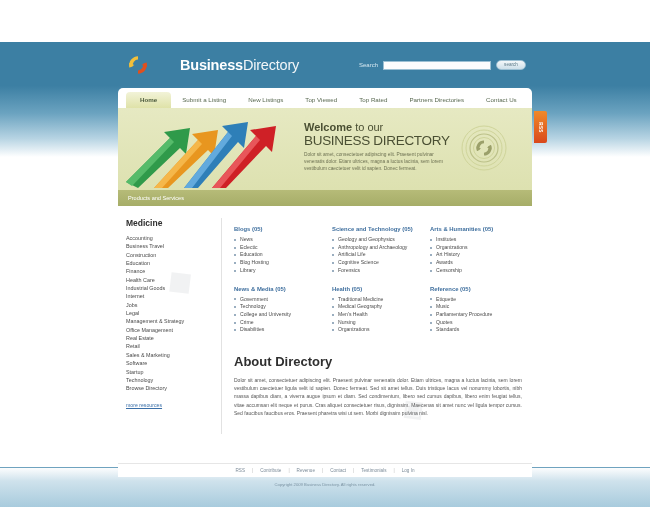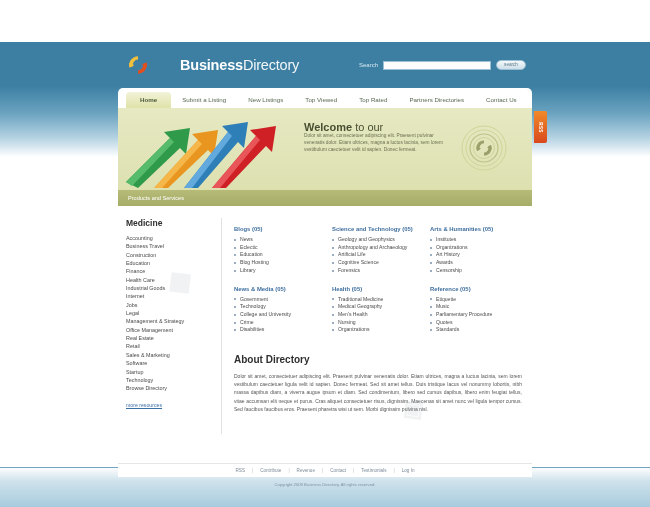--- a/index.html
+++ b/index.html
@@ -234,21 +234,21 @@
   }
   .cat-list li:before {
     content: "";
     position: absolute; left: 0; top: 2.9px;
     width: 2px; height: 2px;
     background: #9aaec0;
   }
 
   .about { margin-top: 20px; }
   .about-title {
-    font-size: 10px; font-weight: bold; color: #2f2f2f;
+    font-size: 13px; font-weight: bold; color: #2f2f2f;
     margin-bottom: 7px;
   }
   .about-body {
     font-size: 5px; color: #565656; line-height: 8.2px;
     text-align: justify;
   }
 
   
   .pagefoot {
     position: absolute;
@@ -350,20 +350,21 @@
 
         <path d="M88 78 L132 26 L126 20 L152 16 L148 42 L142 36 L102 78 Z" fill="#cf2026"></path>
         <path d="M88 78 L132 26 L136 30 L96 78 Z" fill="#e8565a"></path>
       </svg>
     </div>
 
     <div class="hero-text">
       <div class="hero-welcome">
         <b>Welcome</b><span> to our</span>
       </div>
+      <div class="hero-title">BUSINESS DIRECTORY</div>
       <div class="hero-body">Dolor sit amet, consectetuer adipiscing elit. Praesent pulvinar venenatis dolor. Etiam ultrices, magna a luctus lacinia, sem lorem vestibulum caectetuer velit id sapien. Donec fermeat.</div>
     </div>
 
     <div class="hero-emblem">
       <svg viewBox="0 0 48 48" width="48" height="48">
         <circle cx="24" cy="24" r="22" fill="none" stroke="#cfd49a" stroke-width="1"></circle>
         <circle cx="24" cy="24" r="18" fill="none" stroke="#cfd49a" stroke-width="1"></circle>
         <circle cx="24" cy="24" r="14" fill="none" stroke="#bcc189" stroke-width="1.2"></circle>
         <circle cx="24" cy="24" r="10.5" fill="none" stroke="#cfd49a" stroke-width="1"></circle>
         <path d="M24 16.5 A7.5 7.5 0 0 0 17 27 L19.8 25.8 A4.8 4.8 0 0 1 24 19.3 Z" fill="#9ba06a"></path>

